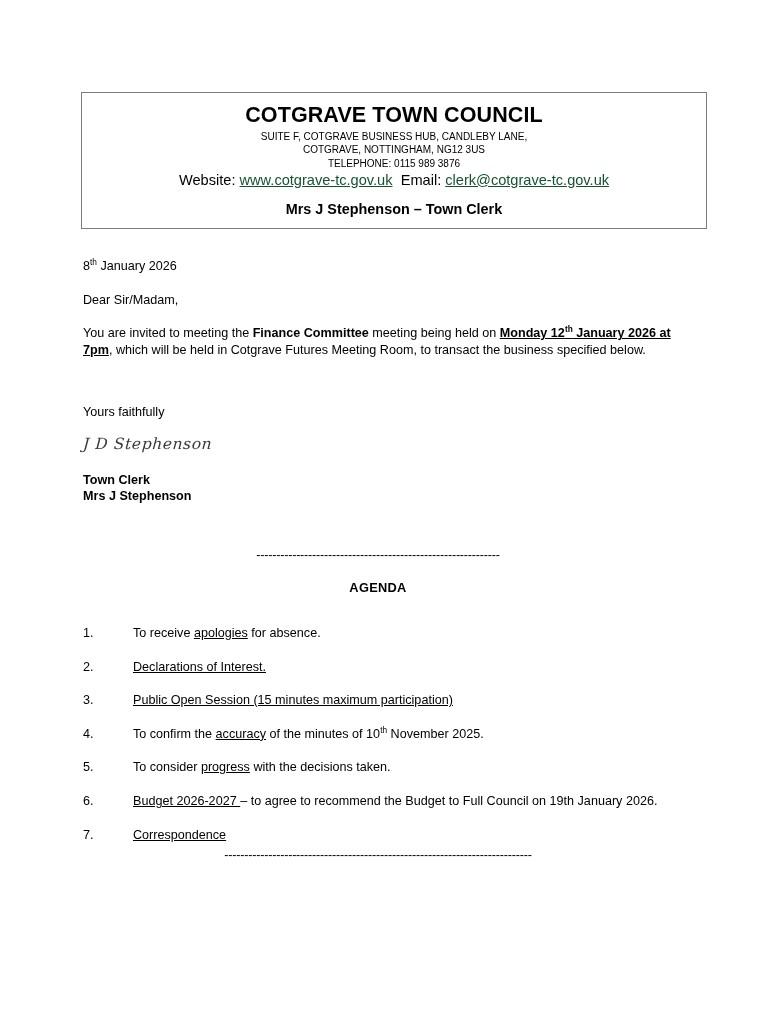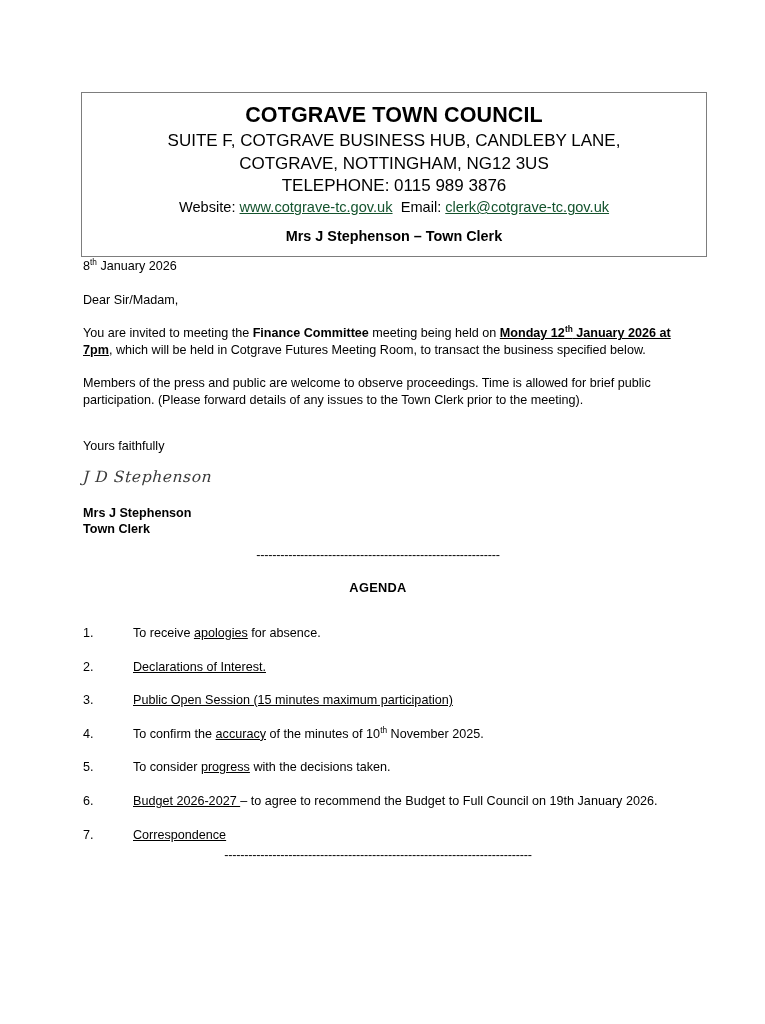--- a/index.html
+++ b/index.html
@@ -36,21 +36,21 @@
     text-align: center;
   }
   .lh-title {
     font-size: 21.5px;
     font-weight: bold;
     letter-spacing: 0.1px;
     line-height: 1.18;
     margin-bottom: 2px;
   }
   .lh-line {
-    font-size: 17px;
+    font-size: 10px;
     line-height: 1.31;
     font-weight: normal;
   }
   .lh-contact {
     font-size: 14.6px;
     line-height: 1.31;
     margin-top: 1px;
   }
   .lh-link {
     color: #14532d;
@@ -189,34 +189,33 @@
     <div class="gap-md"></div>
 
     <p class="para">Dear Sir/Madam,</p>
 
     <div class="gap-md"></div>
 
     <p class="para"><span>You are invited to meeting the </span><b>Finance Committee</b><span> meeting being held on </span><span class="bu"><span>Monday 12</span><sup>th</sup><span> January 2026 at 7pm</span></span><span>, which will be held in Cotgrave Futures Meeting Room, to transact the business specified below.</span></p>
 
     <div class="gap-md"></div>
 
-    <p class="para">Members of the press and public are welcome to observe proceedings.  Time is allowed for brief public participation. (Please forward details of any issues to the Town Clerk prior to the meeting).</p>
 
     <div class="gap-lg"></div>
 
     <p class="para">Yours faithfully</p>
 
     <div class="gap-sm"></div>
 
     <p class="para"><span class="signature">J D Stephenson</span></p>
 
     <div class="gap-md"></div>
 
+    <div class="sig-name">Town Clerk</div>
     <div class="sig-name">Mrs J Stephenson</div>
-    <div class="sig-name">Town Clerk</div>
   </div>
 
   <div class="divider-wrap divider-top">-------------------------------------------------------------</div>
 
   <div class="agenda-heading">AGENDA</div>
 
   <div class="agenda-list">
 
     <div class="agenda-item">
       <div class="agenda-num">1.</div>

